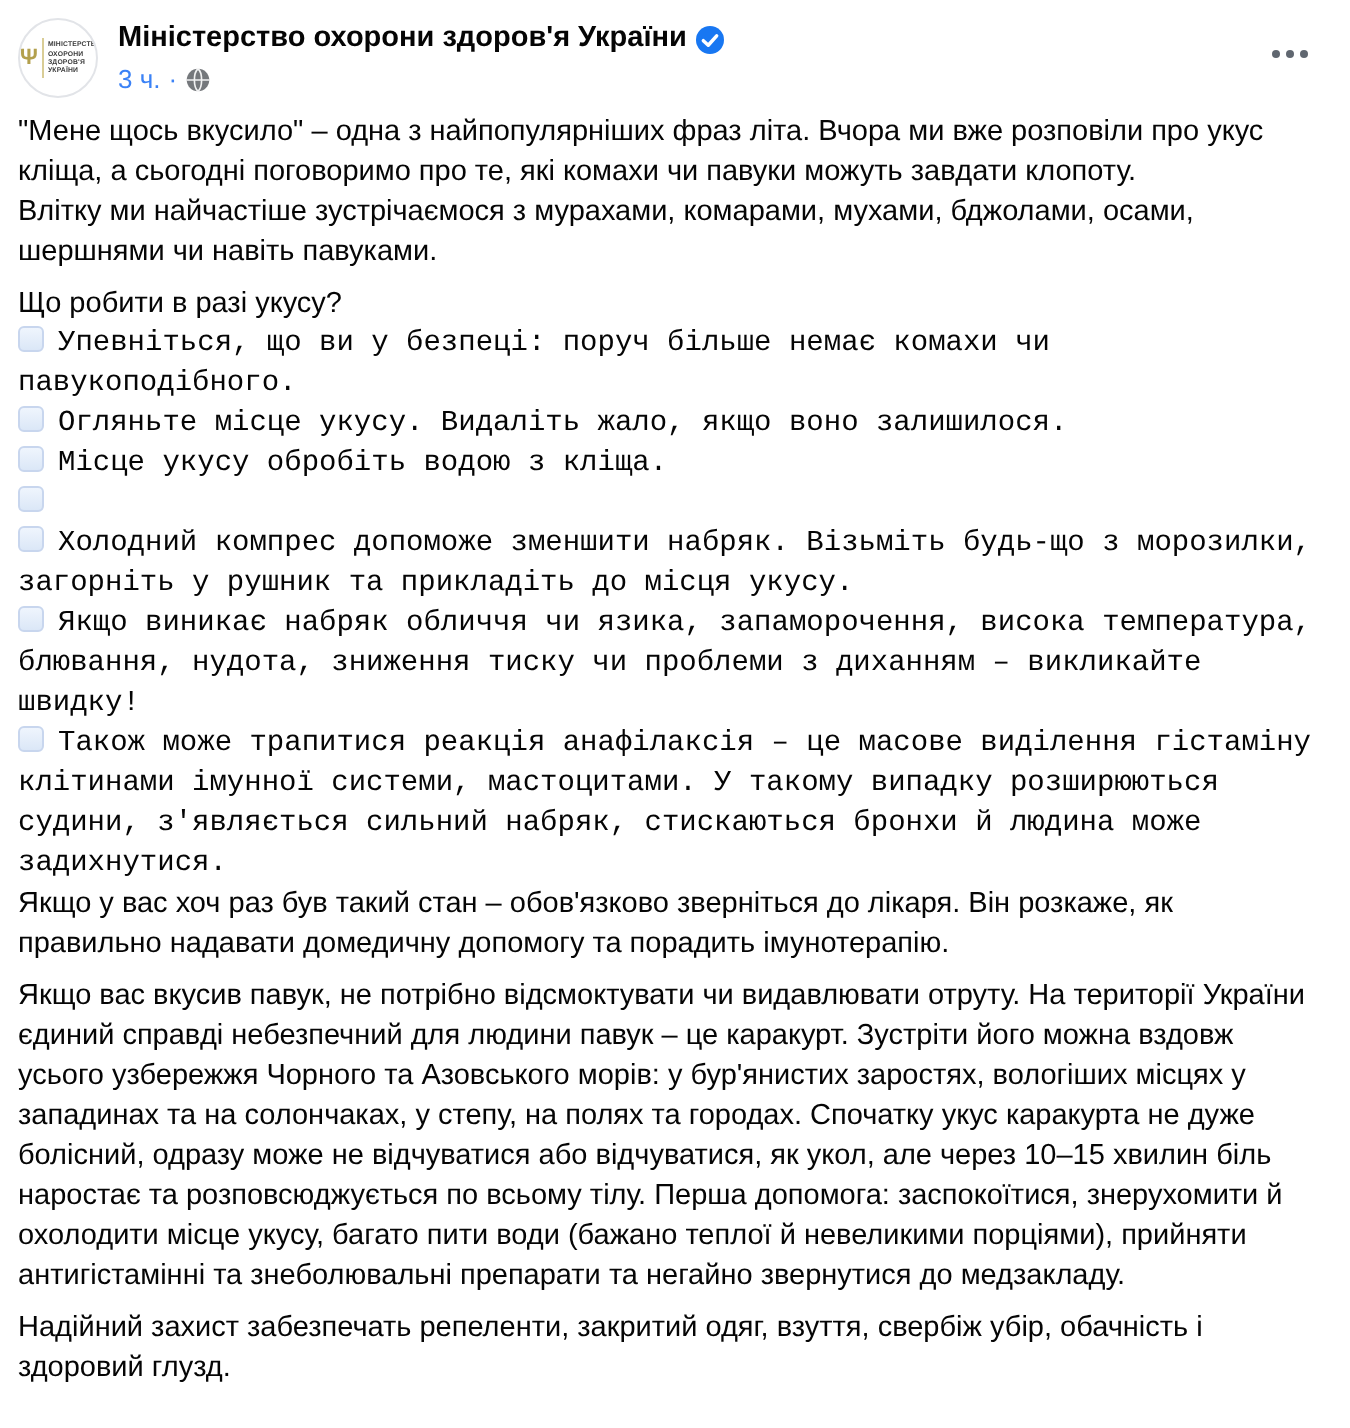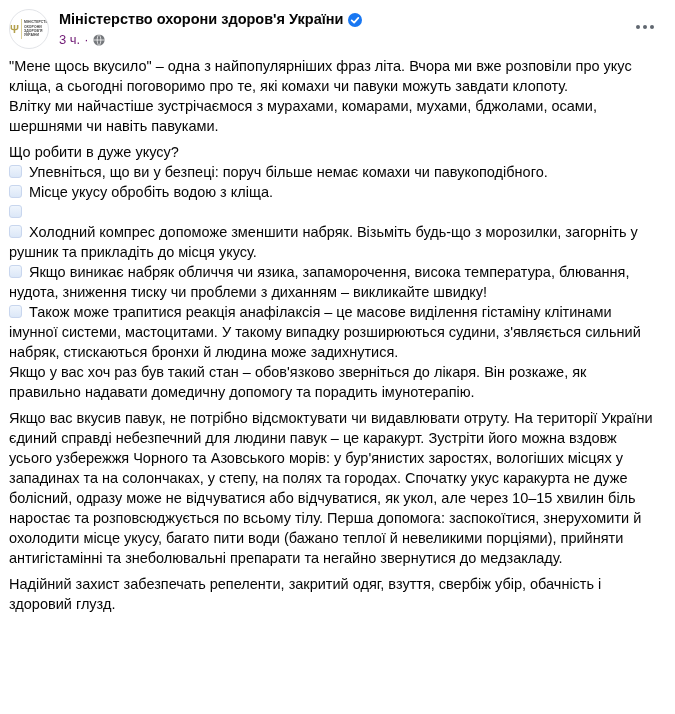--- a/index.html
+++ b/index.html
@@ -25,39 +25,39 @@
   .trident { color: #b3a04d; font-size: 11px; font-weight: bold; line-height: 1; }
   .av-sep { width: 1px; height: 20px; background: #d9cd96; margin: 0 2px; }
   .av-text {
     font-size: 3.4px; line-height: 4.4px; font-weight: bold;
     color: #3b3b3b; width: 24px; letter-spacing: 0.1px;
   }
   .header-text { margin-left: 10px; flex: 1 1 auto; padding-top: 1px; }
   .name-row { display: flex; align-items: center; gap: 5px; }
   .page-name { font-size: 14.5px; font-weight: bold; color: #050505; line-height: 19px; cursor: pointer; }
   .badge { display: inline-flex; flex: 0 0 auto; }
-  .meta-row { display: flex; align-items: center; gap: 4px; margin-top: 3px; color: #701a75; font-size: 13px; }
+  .meta-row { display: flex; align-items: center; gap: 4px; margin-top: 3px; color: #3b82f6; font-size: 13px; }
   .meta-row .ts { cursor: pointer; }
   .more-btn {
     width: 32px; height: 32px; border-radius: 50%;
     display: flex; align-items: center; justify-content: center;
     gap: 3px; cursor: pointer; flex: 0 0 auto; margin-top: 2px;
   }
   .more-btn i { width: 4px; height: 4px; border-radius: 50%; background: #606770; display: block; }
   
   .body {
     padding: 5px 13px 0 9px;
     font-size: 14.5px;
     line-height: 20px;
     color: #050505;
     letter-spacing: 0;
   }
   .pline { margin: 0; }
   .spaced { margin-top: 6px; }
-  .check-item { margin: 0; }
+  .check-item { margin: 0; font-family: Liberation Mono, monospace; }
   .sq {
     display: inline-block; width: 13px; height: 13px;
     background: linear-gradient(#eff5fd, #dbe7f7);
     border: 1px solid #c8d6ee;
     border-radius: 3px;
     margin-right: 7px;
     vertical-align: -1px;
   }
 </style>
 </head>
@@ -99,23 +99,24 @@
         <i></i>
         <i></i>
     </div>
   </div>
 
   <div class="body">
 
     <div class="pline">"Мене щось вкусило" – одна з найпопулярніших фраз літа. Вчора ми вже розповіли про укус кліща, а сьогодні поговоримо про те, які комахи чи павуки можуть завдати клопоту.</div>
     <div class="pline">Влітку ми найчастіше зустрічаємося з мурахами, комарами, мухами, бджолами, осами, шершнями чи навіть павуками.</div>
 
-    <div class="pline spaced">Що робити в дуже укусу?</div>
+    <div class="pline spaced">Що робити в разі укусу?</div>
 
     <div class="check-item"><span class="sq"></span><span>Упевніться, що ви у безпеці: поруч більше немає комахи чи павукоподібного.</span></div>
+    <div class="check-item"><span class="sq"></span><span>Огляньте місце укусу. Видаліть жало, якщо воно залишилося.</span></div>
     <div class="check-item"><span class="sq"></span><span>Місце укусу обробіть водою з кліща.</span></div>
     <div class="check-item"><span class="sq"></span></div>
     <div class="check-item"><span class="sq"></span><span>Холодний компрес допоможе зменшити набряк. Візьміть будь-що з морозилки, загорніть у рушник та прикладіть до місця укусу.</span></div>
     <div class="check-item"><span class="sq"></span><span>Якщо виникає набряк обличчя чи язика, запаморочення, висока температура, блювання, нудота, зниження тиску чи проблеми з диханням – викликайте швидку!</span></div>
     <div class="check-item"><span class="sq"></span><span>Також може трапитися реакція анафілаксія – це масове виділення гістаміну клітинами імунної системи, мастоцитами. У такому випадку розширюються судини, з'являється сильний набряк, стискаються бронхи й людина може задихнутися.</span></div>
 
     <div class="pline">Якщо у вас хоч раз був такий стан – обов'язково зверніться до лікаря. Він розкаже, як правильно надавати домедичну допомогу та порадить імунотерапію.</div>
 
     <div class="pline spaced">Якщо вас вкусив павук, не потрібно відсмоктувати чи видавлювати отруту. На території України єдиний справді небезпечний для людини павук – це каракурт. Зустріти його можна вздовж усього узбережжя Чорного та Азовського морів: у бур'янистих заростях, вологіших місцях у западинах та на солончаках, у степу, на полях та городах. Спочатку укус каракурта не дуже болісний, одразу може не відчуватися або відчуватися, як укол, але через 10–15 хвилин біль наростає та розповсюджується по всьому тілу. Перша допомога: заспокоїтися, знерухомити й охолодити місце укусу, багато пити води (бажано теплої й невеликими порціями), прийняти антигістамінні та знеболювальні препарати та негайно звернутися до медзакладу.</div>
 

